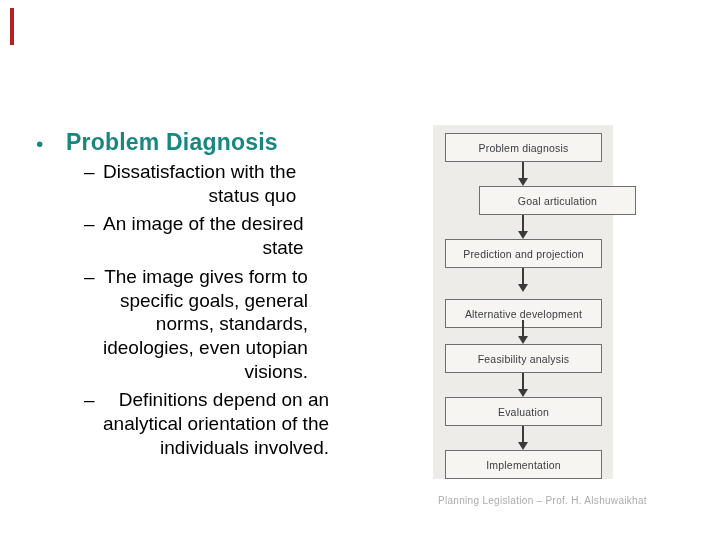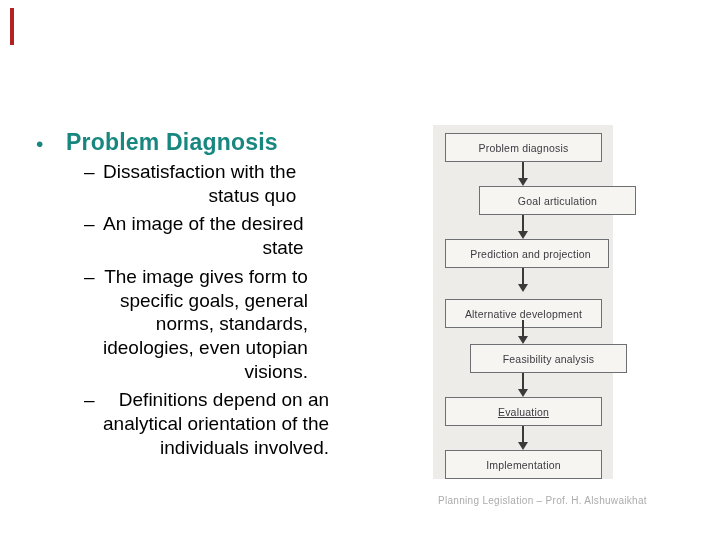--- a/index.html
+++ b/index.html
@@ -31,24 +31,24 @@
     background:#EDECE8;
   }
   .flow-box{
     position:absolute;left:12px;width:155px;height:27px;
     background:#F6F5F2;border:1px solid #6E6F73;
     display:flex;align-items:center;justify-content:center;
     font-size:10.5px;color:#3B3B40;letter-spacing:0.2px;
   }
   .flow-box.b0{top:8px;}
   .flow-box.b1{top:61px;margin-left:34px;}
-  .flow-box.b2{top:114px;padding-left:7px;}
+  .flow-box.b2{top:114px;}
   .flow-box.b3{top:166px;margin-top:8px;}
-  .flow-box.b4{top:219px;margin-left:25px;}
-  .flow-box.b5{top:272px;text-decoration:underline;}
+  .flow-box.b4{top:219px;}
+  .flow-box.b5{top:272px;}
   .flow-box.b6{top:325px;}
 
   .flow-arrow{position:absolute;left:84px;width:12px;height:24px;}
   .flow-arrow.a0{top:37px;}
   .flow-arrow.a1{top:90px;}
   .flow-arrow.a2{top:143px;}
   .flow-arrow.a3{top:195px;}
   .flow-arrow.a4{top:248px;}
   .flow-arrow.a5{top:301px;}
   .flow-arrow .stem{position:absolute;left:5px;top:0;width:2px;height:16px;background:#3A3A3A;}

